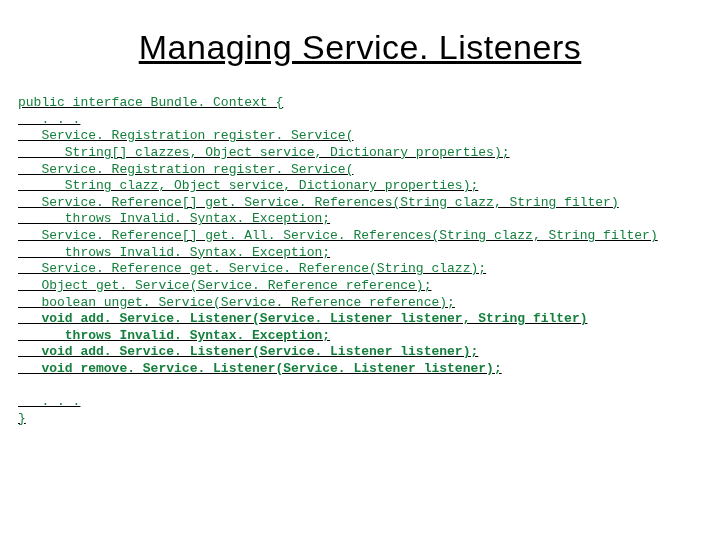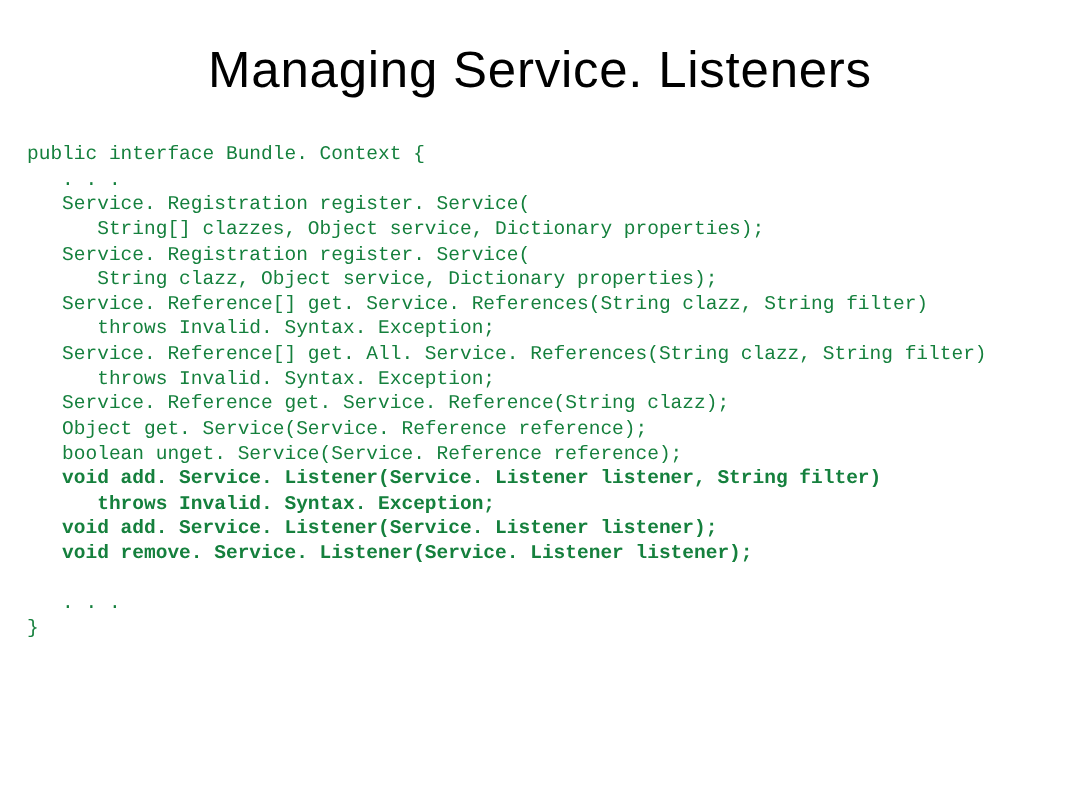--- a/index.html
+++ b/index.html
@@ -10,20 +10,21 @@
     background: #ffffff;
     font-family: Arial, Helvetica, sans-serif;
     overflow: hidden;
   }
   .slide {
     width: 720px;
     height: 436px;
     position: relative;
     box-sizing: border-box;
     padding: 20px 18px 10px 18px;
+    text-decoration: underline;
   }
   .title {
     font-size: 34px;
     font-weight: 400;
     text-align: center;
     color: #000;
     margin: 8px 0 28px 0;
     letter-spacing: 0.5px;
   }
   .code {

